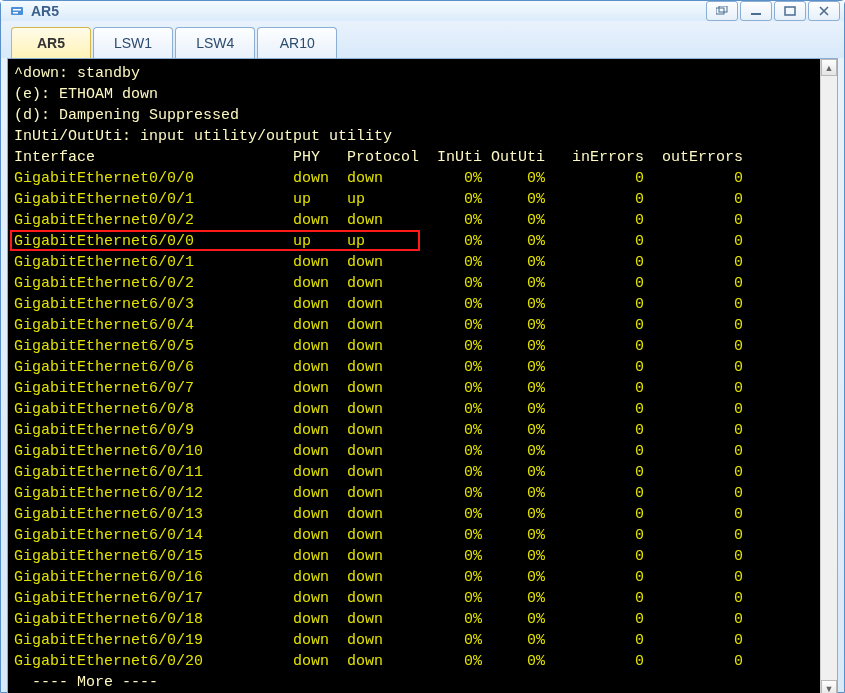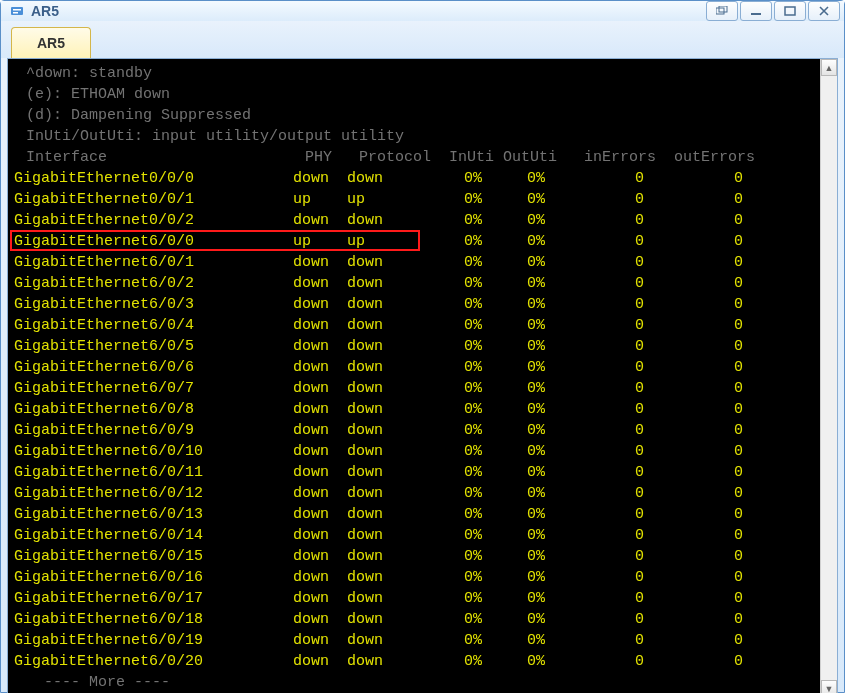--- a/index.html
+++ b/index.html
@@ -121,21 +121,21 @@
     height: 17px;
     background: linear-gradient(#fefefe,#e4e4e4);
     border: 1px solid #b8b8b8;
     display:flex; align-items:center; justify-content:center;
     color:#666; font-size:9px;
   }
   .scroll-arrow.top { top: 0; }
   .scroll-arrow.bottom { bottom: 0; }
 
   .term-row { height: 21px; }
-  .term-green { color: #737373; margin-left: 12px; }
+  .term-green { color: #fef9c3; }
   .highlight-box {
     position: absolute;
     border: 2px solid #ff1a1a;
     pointer-events: none;
   }
 </style>
 </head>
 <body>
 
 <div class="window">
@@ -168,20 +168,23 @@
     </span>
     <span class="win-btn">
       <svg width="12" height="10" viewBox="0 0 12 10">
           <path d="M2 1 L10 9 M10 1 L2 9" stroke="#4a6c8f" stroke-width="1.6"></path>
         </svg>
     </span>
   </div>
 
   <div class="tabbar" id="tabbar">
       <div class="tab active">AR5</div>
+      <div class="tab">LSW1</div>
+      <div class="tab">LSW4</div>
+      <div class="tab">AR10</div>
     </div>
 
   <div class="client">
     <div class="terminal-wrap">
       <div class="terminal" id="terminal"><div class="term-row term-green">^down: standby</div><div class="term-row term-green">(e): ETHOAM down</div><div class="term-row term-green">(d): Dampening Suppressed</div><div class="term-row term-green">InUti/OutUti: input utility/output utility</div><div class="term-row term-green">Interface                      PHY   Protocol  InUti OutUti   inErrors  outErrors</div><div class="term-row">GigabitEthernet0/0/0           down  down         0%     0%          0          0</div><div class="term-row">GigabitEthernet0/0/1           up    up           0%     0%          0          0</div><div class="term-row">GigabitEthernet0/0/2           down  down         0%     0%          0          0</div><div class="term-row">GigabitEthernet6/0/0           up    up           0%     0%          0          0</div><div class="term-row">GigabitEthernet6/0/1           down  down         0%     0%          0          0</div><div class="term-row">GigabitEthernet6/0/2           down  down         0%     0%          0          0</div><div class="term-row">GigabitEthernet6/0/3           down  down         0%     0%          0          0</div><div class="term-row">GigabitEthernet6/0/4           down  down         0%     0%          0          0</div><div class="term-row">GigabitEthernet6/0/5           down  down         0%     0%          0          0</div><div class="term-row">GigabitEthernet6/0/6           down  down         0%     0%          0          0</div><div class="term-row">GigabitEthernet6/0/7           down  down         0%     0%          0          0</div><div class="term-row">GigabitEthernet6/0/8           down  down         0%     0%          0          0</div><div class="term-row">GigabitEthernet6/0/9           down  down         0%     0%          0          0</div><div class="term-row">GigabitEthernet6/0/10          down  down         0%     0%          0          0</div><div class="term-row">GigabitEthernet6/0/11          down  down         0%     0%          0          0</div><div class="term-row">GigabitEthernet6/0/12          down  down         0%     0%          0          0</div><div class="term-row">GigabitEthernet6/0/13          down  down         0%     0%          0          0</div><div class="term-row">GigabitEthernet6/0/14          down  down         0%     0%          0          0</div><div class="term-row">GigabitEthernet6/0/15          down  down         0%     0%          0          0</div><div class="term-row">GigabitEthernet6/0/16          down  down         0%     0%          0          0</div><div class="term-row">GigabitEthernet6/0/17          down  down         0%     0%          0          0</div><div class="term-row">GigabitEthernet6/0/18          down  down         0%     0%          0          0</div><div class="term-row">GigabitEthernet6/0/19          down  down         0%     0%          0          0</div><div class="term-row">GigabitEthernet6/0/20          down  down         0%     0%          0          0</div><div class="term-row term-green">  ---- More ----</div><div class="highlight-box" style="top: 171px; left: 2px; width: 410px; height: 21px;"></div></div>
       <div class="scrollbar">
         <div class="scroll-arrow top">▲</div>
         <div class="scroll-arrow bottom">▼</div>
       </div>
     </div>

